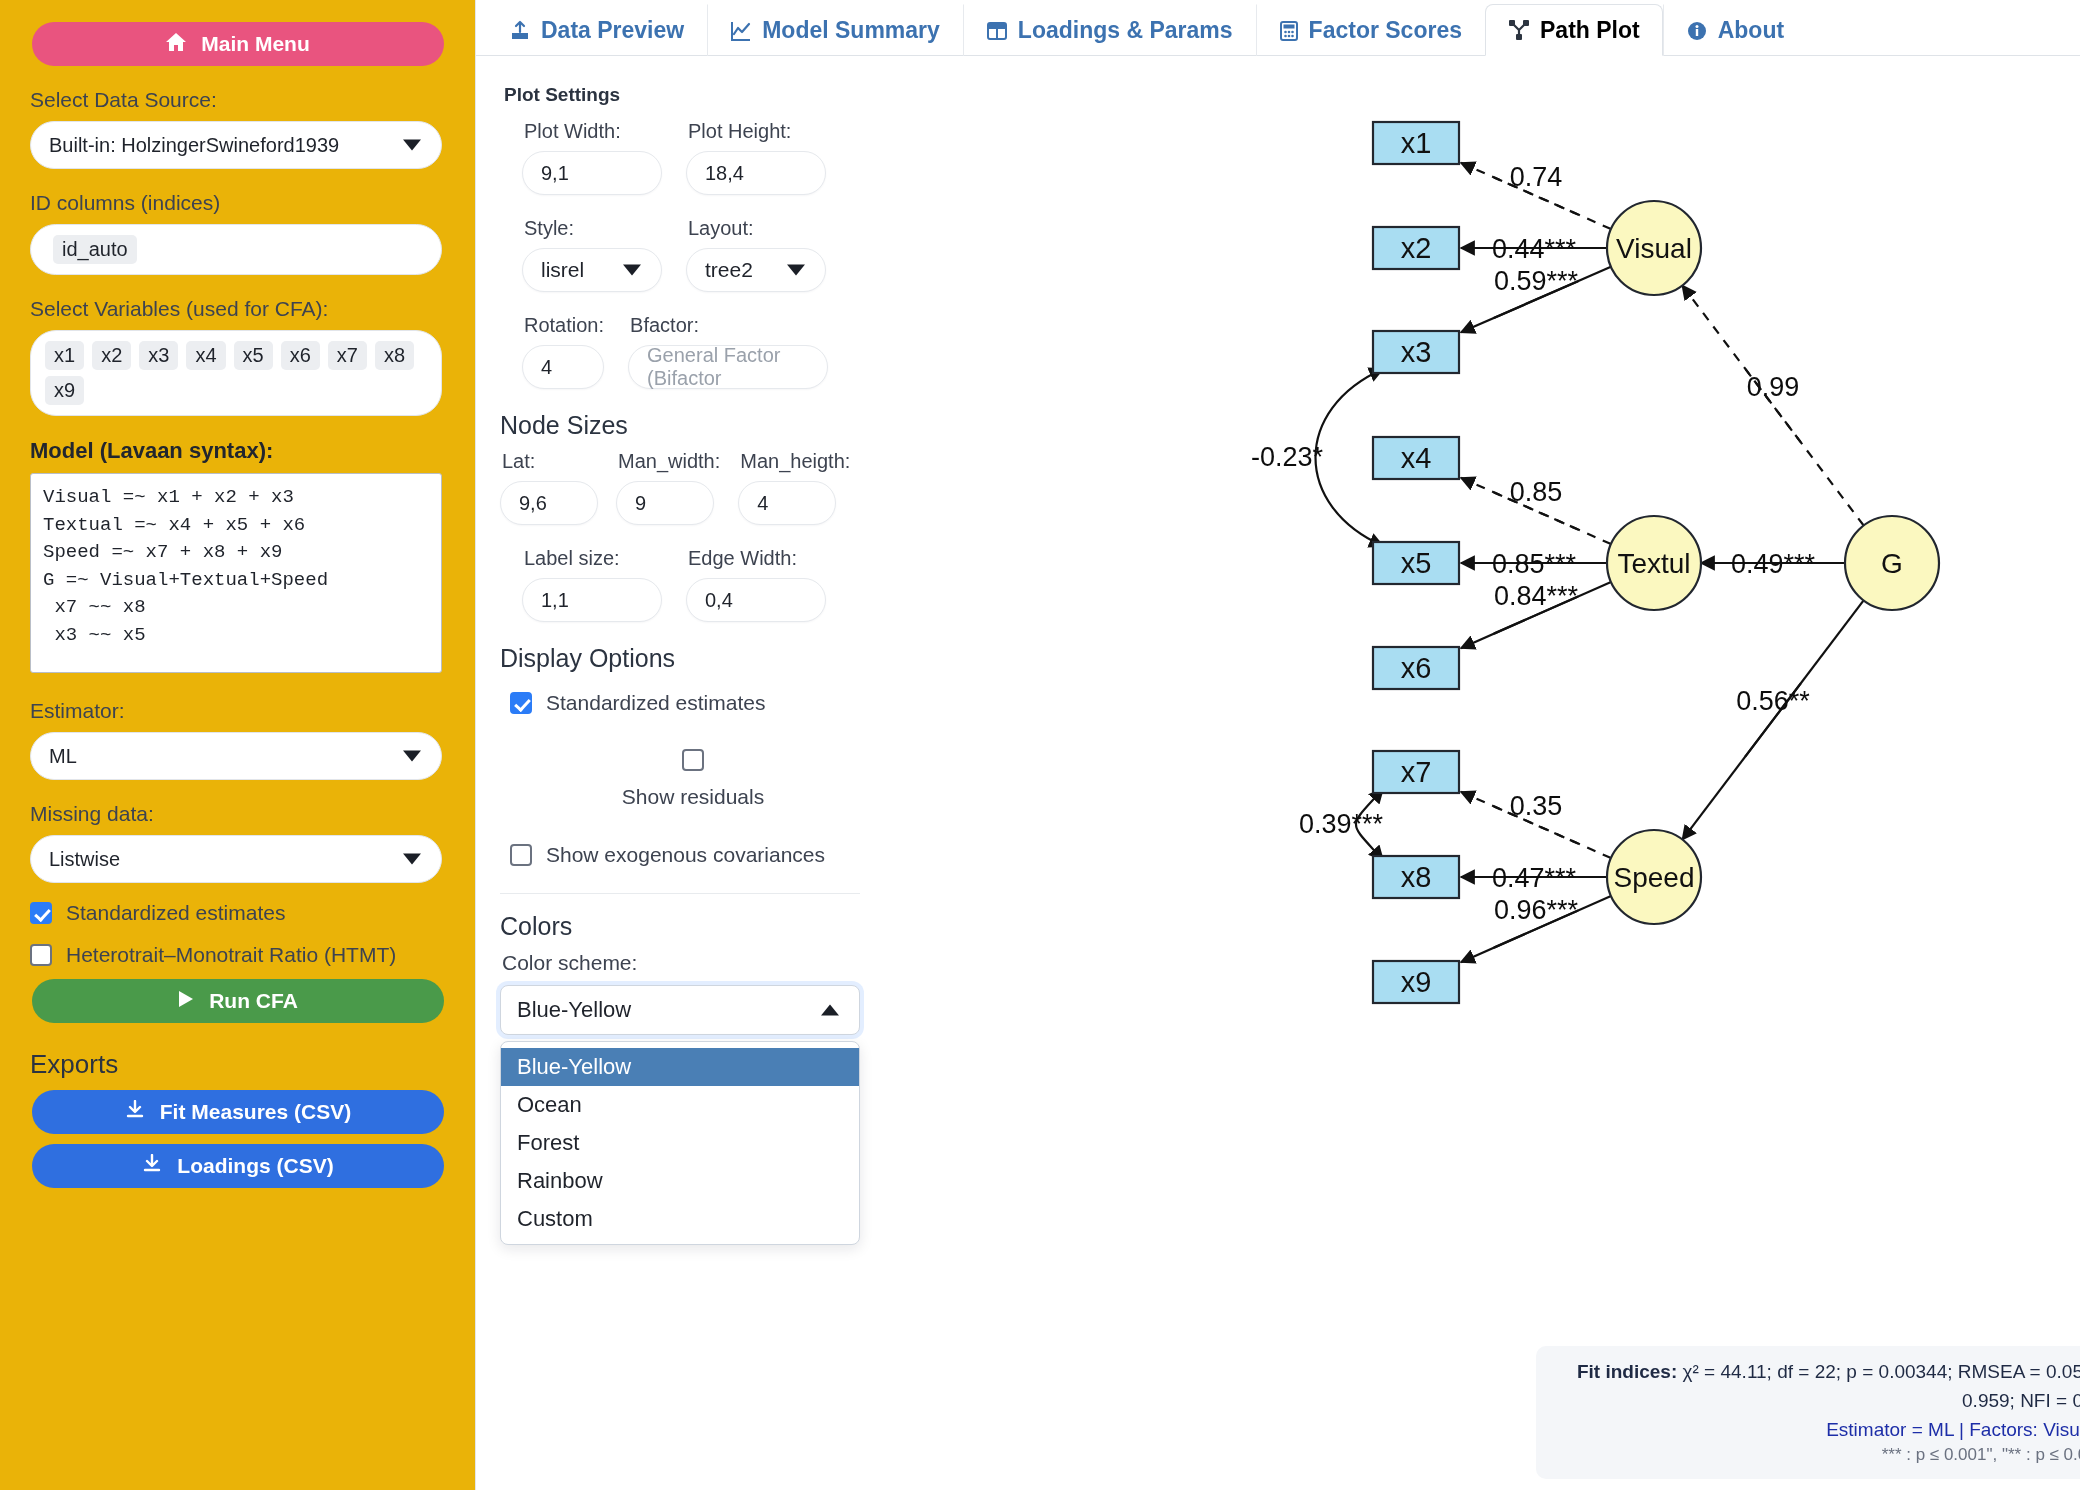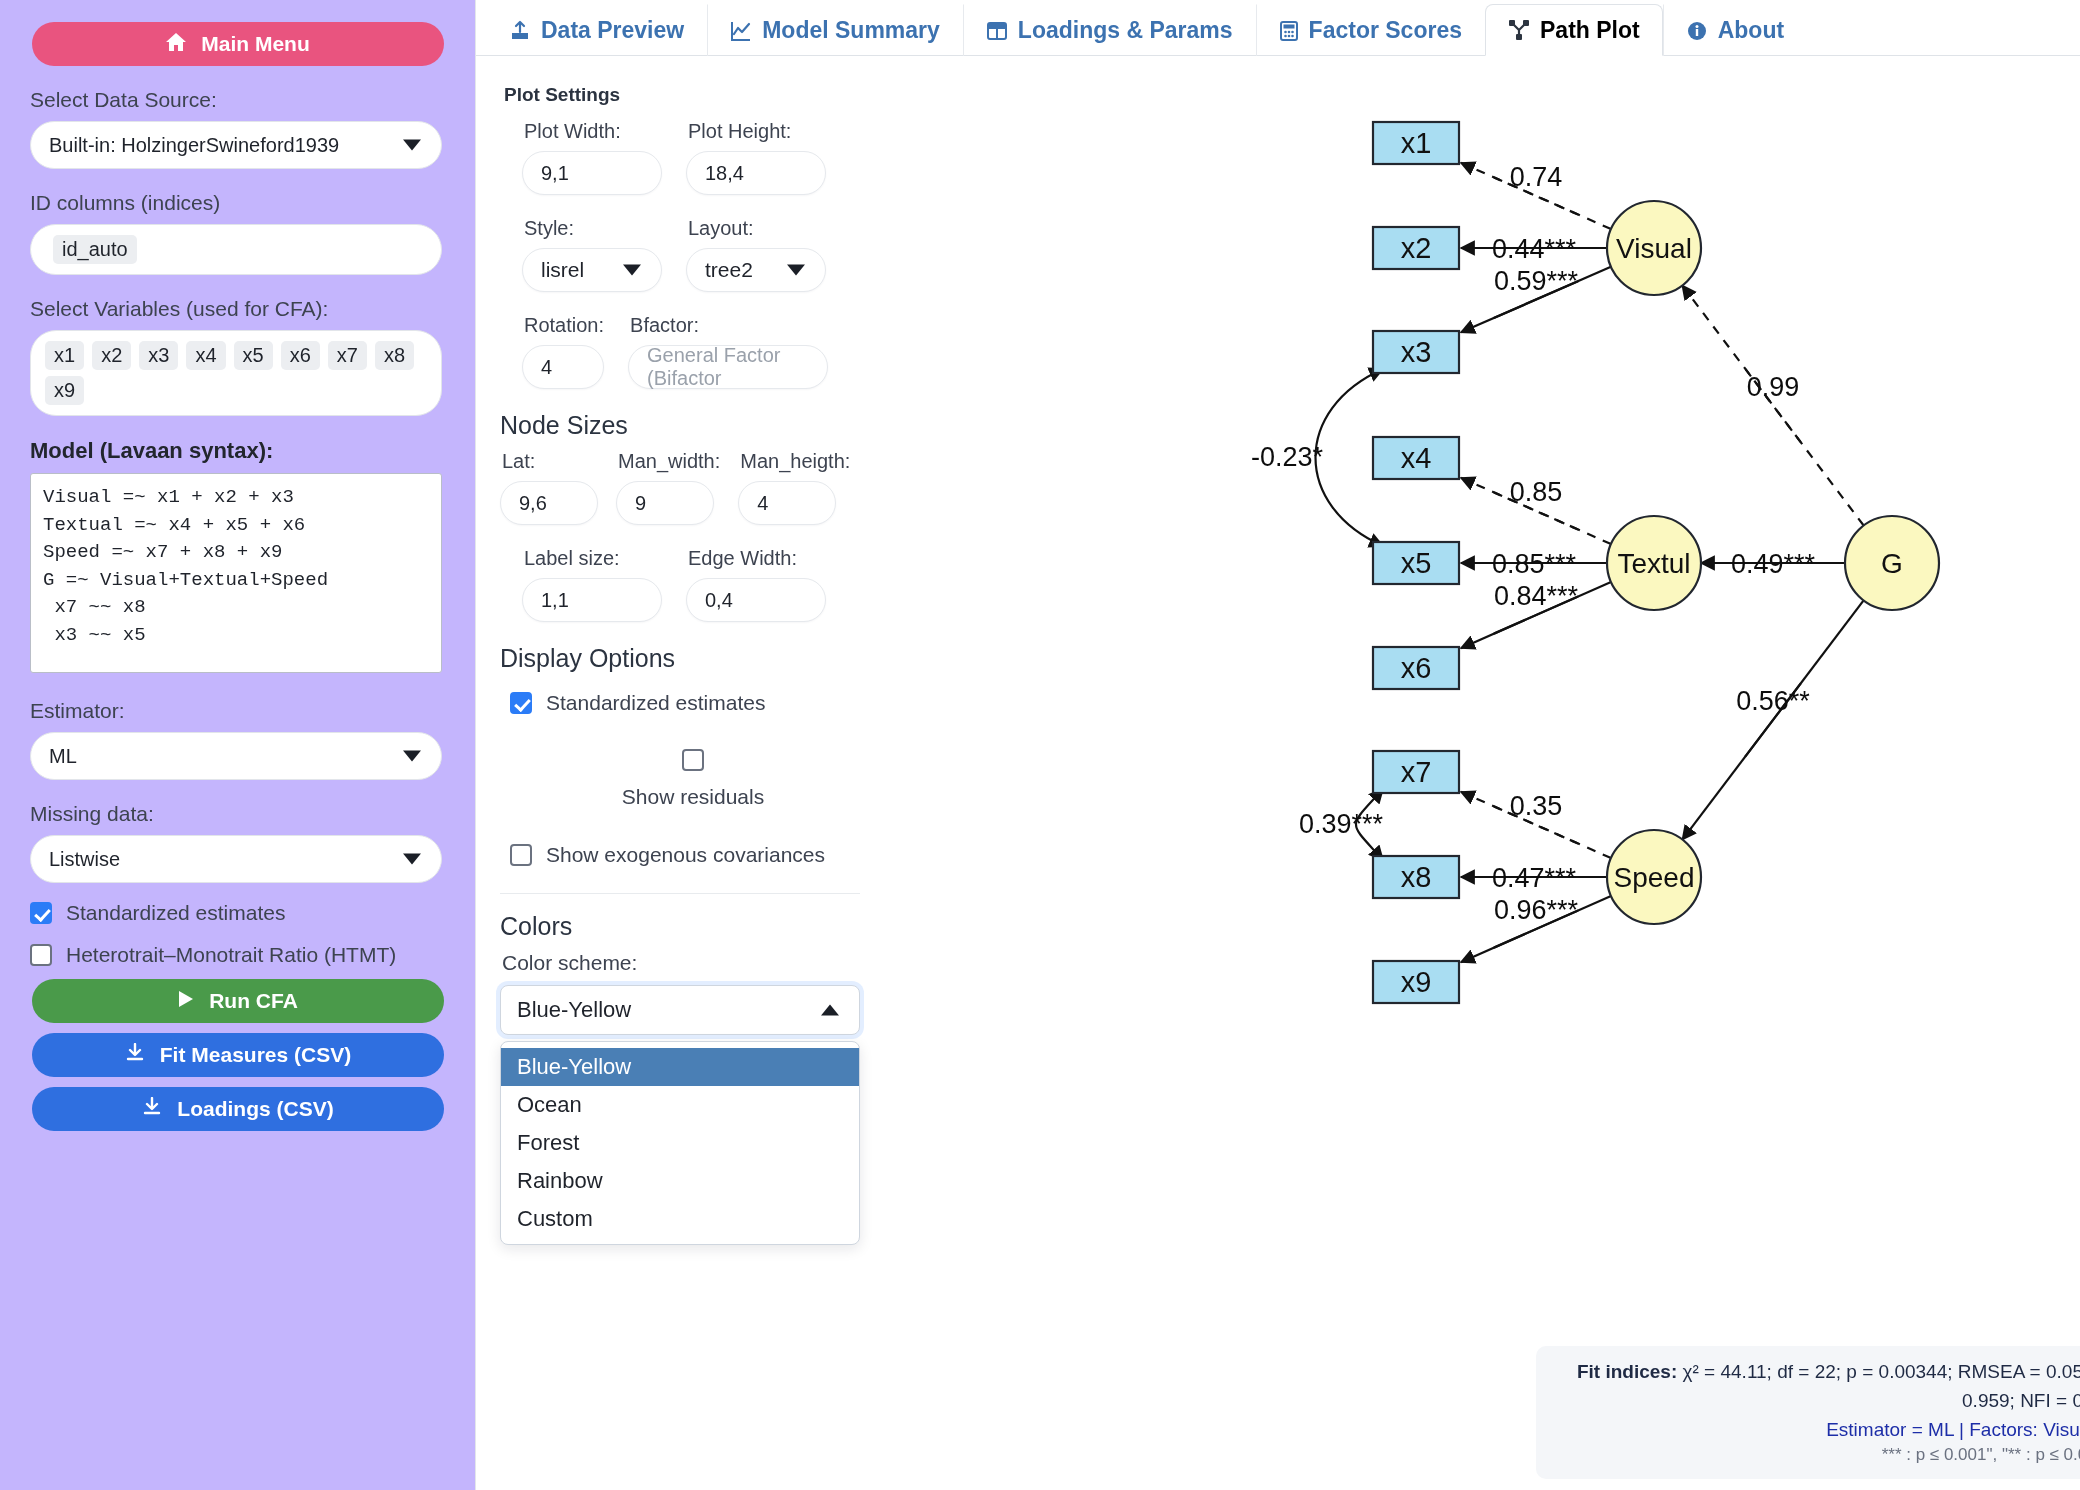--- a/index.html
+++ b/index.html
@@ -9,21 +9,21 @@
     font-family: "Liberation Sans", sans-serif;
     background: #ffffff;
     color: #2d3748;
     overflow: hidden;
   }
   .app { display: flex; width: 2080px; height: 1490px; }
 
   
   .sidebar {
     width: 476px; height: 1490px;
-    background: #c4b5fd;
+    background: #eab308;
     border-right: 1px solid #e3e6ea;
     padding: 22px 30px 0 30px;
     overflow: hidden;
     position: relative;
   }
   .btn {
     display:flex; align-items:center; justify-content:center;
     gap: 14px;
     width: 412px; height: 44px;
     border: none; border-radius: 22px;
@@ -251,20 +251,21 @@
 
     <button class="btn btn-run">
       <span>
         <svg width="18" height="20" viewBox="0 0 18 20">
             <path d="M2 2 L16 10 L2 18 Z" fill="#fff"></path>
           </svg>
       </span>
       <span>Run CFA</span>
     </button>
 
+    <div class="section-head">Exports</div>
 
     <button class="btn btn-exp">
       <span>
         <svg width="22" height="20" viewBox="0 0 22 20">
             <path d="M11 1 V11 M6 7 L11 12 L16 7" stroke="#fff" stroke-width="2.4" fill="none" stroke-linecap="round" stroke-linejoin="round"></path>
             <path d="M4 16 H18" stroke="#fff" stroke-width="2.4" stroke-linecap="round"></path>
           </svg>
       </span>
       <span>Fit Measures (CSV)</span>
     </button>

